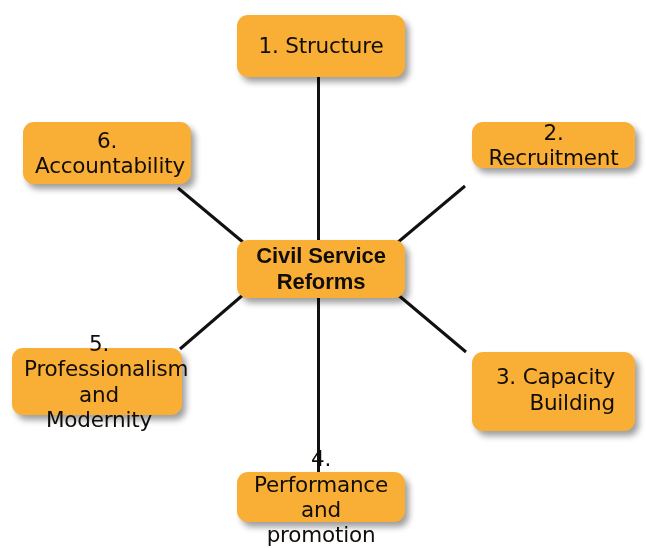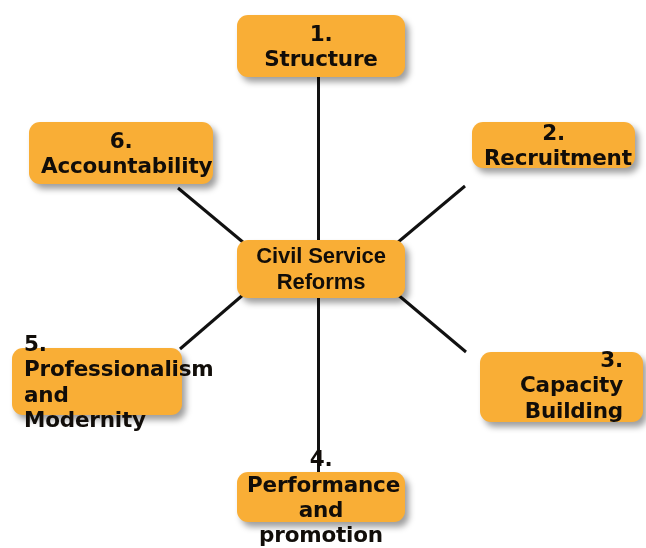--- a/index.html
+++ b/index.html
@@ -35,37 +35,37 @@
   }
   .node-label {
     width: 100%;
     line-height: 1.18;
     white-space: pre-line;
   }
   
   .node.spoke .node-label {
     font-family: "DejaVu Sans", sans-serif;
     font-size: 21.5px;
-    font-weight: 700;
+    font-weight: 400;
     letter-spacing: -0.2px;
   }
   
   .node.hub {
     justify-content: center;
   }
   .node.hub .node-label {
     font-family: "Liberation Sans", sans-serif;
     font-size: 22px;
     font-weight: bold;
     text-align: center;
     letter-spacing: -0.1px;
     line-height: 1.2;
   }
   .align-center { text-align: center; }
-  .align-left   { text-align: left; }
+  .align-left   { text-align: center; }
   .align-right  { text-align: right; }
 </style>
 </head>
 <body>
 
 <div id="canvas">
 
   <svg id="connector-layer" viewBox="0 0 646 548" width="646" height="548" aria-hidden="true">
 
     <line x1="318.5" y1="240" x2="318.5" y2="77" stroke="#111111" stroke-width="3"></line>
@@ -82,36 +82,36 @@
   </svg>
 
   <div class="node spoke" style="left:237px; top:15px; width:168px; height:62px; padding:0 14px;">
     <span class="node-label align-center">1. Structure</span>
   </div>
 
   <div class="node spoke" style="left:472px; top:122px; width:163px; height:46px; padding:0 12px;">
     <span class="node-label align-center">2. Recruitment</span>
   </div>
 
-  <div class="node spoke" style="left:472px; top:352px; width:163px; height:70px; padding:0 20px 4px 12px;margin-left:8px;">
+  <div class="node spoke" style="left:472px; top:352px; width:163px; height:79px; padding:0 20px 4px 12px;">
     <span class="node-label align-right">3. Capacity
 Building</span>
   </div>
 
   <div class="node spoke" style="left:237px; top:472px; width:168px; height:50px; padding:0 10px;">
     <span class="node-label align-center">4. Performance
 and promotion</span>
   </div>
 
   <div class="node spoke" style="left:12px; top:348px; width:170px; height:67px; padding:0 8px 0 12px;">
     <span class="node-label align-left">5. Professionalism
 and Modernity</span>
   </div>
 
-  <div class="node spoke" style="left:29px; top:122px; width:184px; height:62px; padding:0 12px;">
+  <div class="node spoke" style="left:23px; top:122px; width:168px; height:62px; padding:0 12px;">
     <span class="node-label align-center">6. Accountability</span>
   </div>
 
   <div class="node hub" style="left:237px; top:240px; width:168px; height:58px; padding:0 16px;">
     <span class="node-label align-center">Civil Service
 Reforms</span>
   </div>
 
 </div>
 

